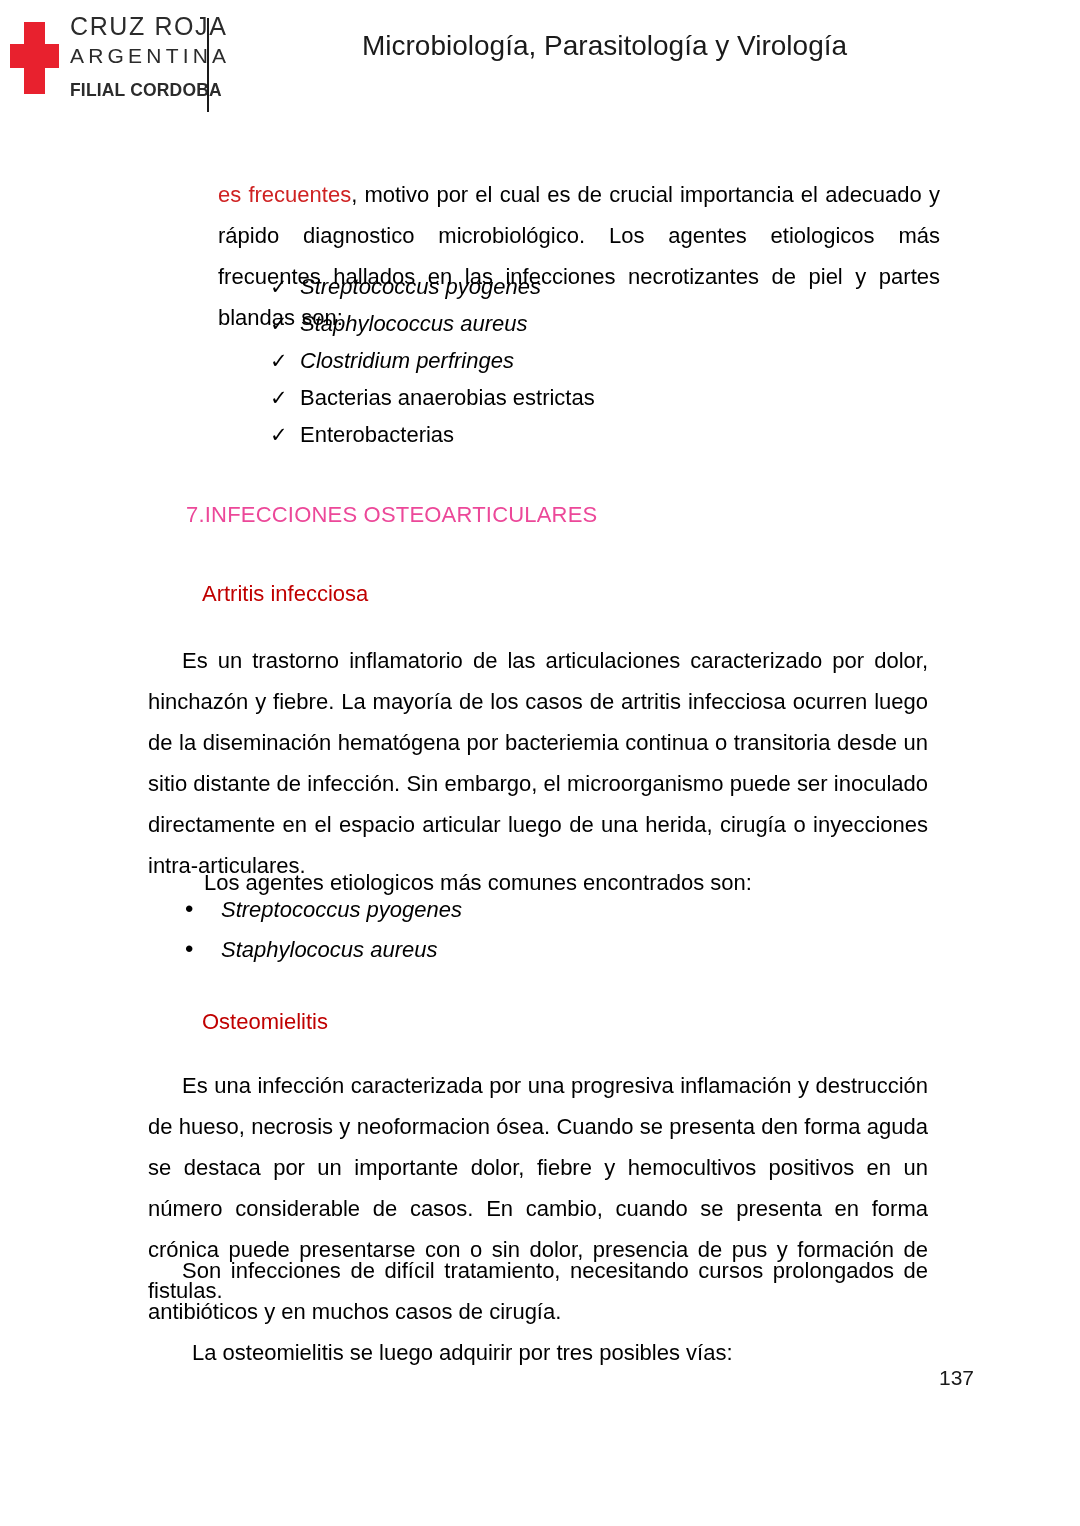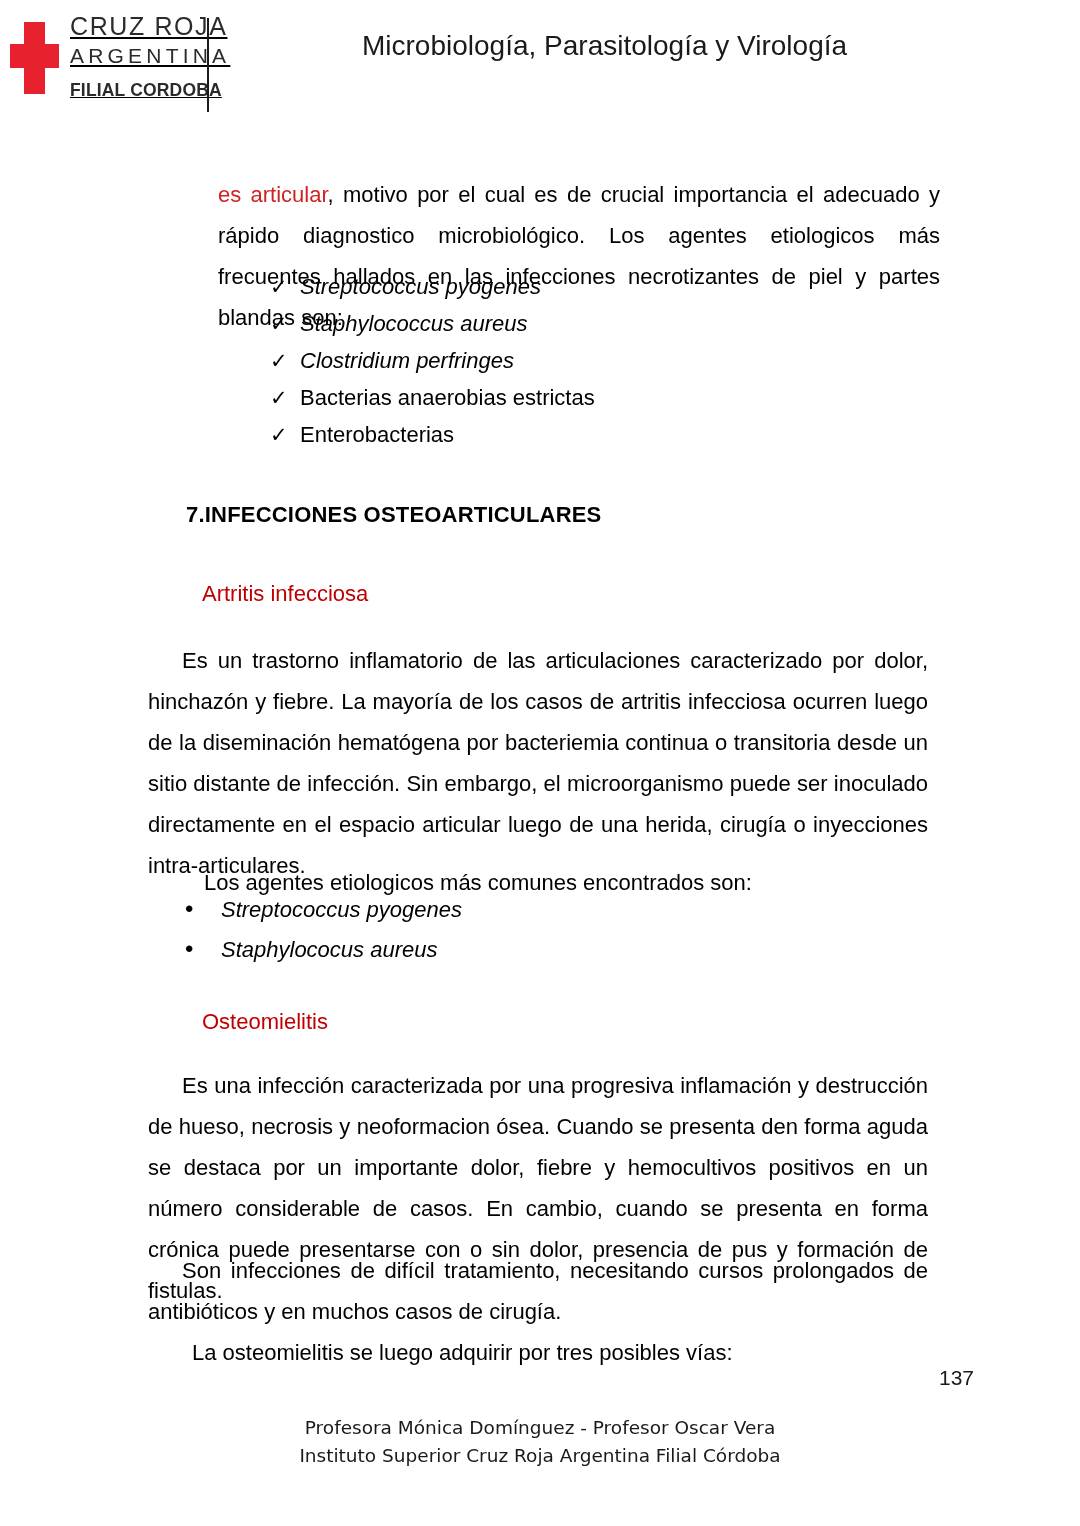--- a/index.html
+++ b/index.html
@@ -56,21 +56,20 @@
     top: 26px;
     width: 49px;
     height: 24px;
     background: #e8212e;
   }
   .logo-words {
     display: flex;
     flex-direction: column;
     justify-content: flex-end;
     line-height: 1;
-    text-decoration: underline;
   }
   .logo-line1 {
     font-size: 25px;
     letter-spacing: 1.6px;
     color: #2b2b2b;
     margin-bottom: 6px;
   }
   .logo-line2 {
     font-size: 21px;
     letter-spacing: 4.2px;
@@ -117,22 +116,22 @@
     text-align: justify;
     text-justify: inter-word;
   }
   .para.nojust { text-align: left; }
   .para .indent { display: inline-block; width: 34px; }
   .red-inline { color: #cf2222; }
 
   .heading-num {
     position: absolute;
     font-size: 22px;
-    font-weight: bold;
-    color: #000000;
+    font-weight: normal;
+    color: #ec4899;
     letter-spacing: 0.2px;
     white-space: nowrap;
   }
   .heading-red {
     position: absolute;
     font-size: 22px;
     font-weight: normal;
     color: #c00000;
     white-space: nowrap;
   }
@@ -211,21 +210,21 @@
     </div>
 
     <div class="header-divider"></div>
 
     <div class="header-title">Microbiología, Parasitología y Virología</div>
   </div>
 
   <div class="content">
 
     <p class="para" style="left:218px; top:152px; width:722px;">
-      <span class="red-inline">es articular</span><span>, motivo por el cual es de crucial importancia el adecuado y rápido diagnostico microbiológico. Los agentes etiologicos más frecuentes hallados en las infecciones necrotizantes de piel y partes blandas son:</span>
+      <span class="red-inline">es frecuentes</span><span>, motivo por el cual es de crucial importancia el adecuado y rápido diagnostico microbiológico. Los agentes etiologicos más frecuentes hallados en las infecciones necrotizantes de piel y partes blandas son:</span>
     </p>
 
     <ul class="list check" style="left:270px; top:268px;">
       <li>
         <span class="marker">✓</span>
         <span class="txt italic">Streptococcus pyogenes</span>
       </li>
       <li>
         <span class="marker">✓</span>
         <span class="txt italic">Staphylococcus aureus</span>
@@ -278,18 +277,14 @@
     </p>
 
     <p class="para nojust" style="left:148px; top:1310px; width:780px;">
       <span class="indent" style="width:44px;"></span><span>La osteomielitis se luego adquirir por tres posibles vías:</span>
     </p>
 
   </div>
 
   <div class="page-number">137</div>
 
-  <div class="footer">
-    <div>Profesora Mónica Domínguez - Profesor Oscar Vera</div>
-    <div>Instituto Superior Cruz Roja Argentina Filial Córdoba</div>
-  </div>
 
 </div>
 
 </body></html>

